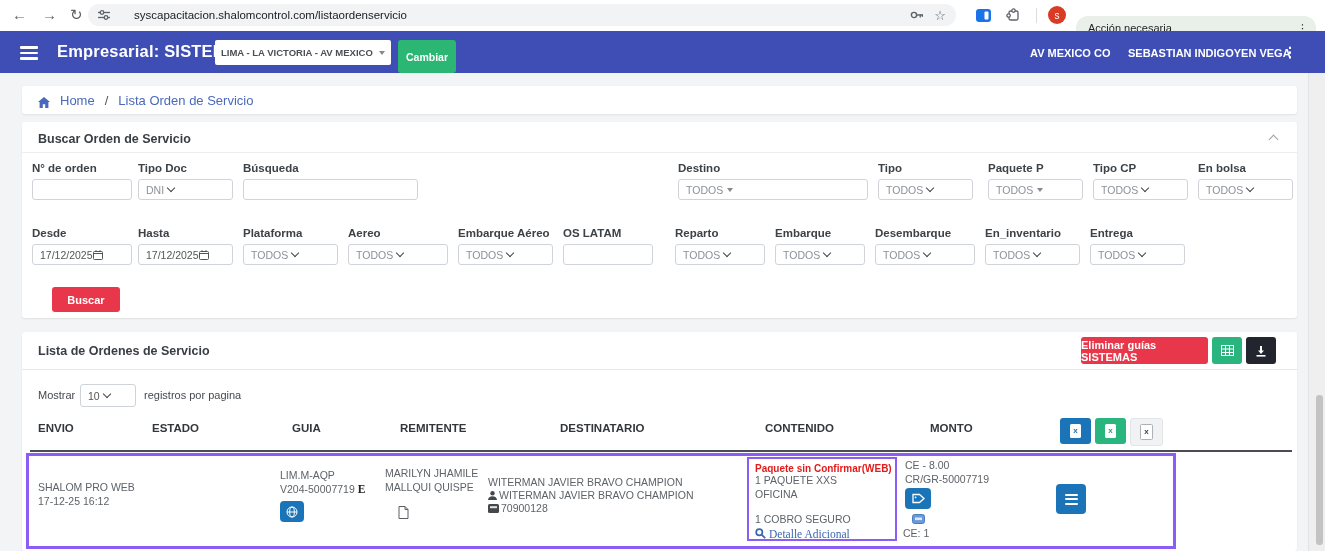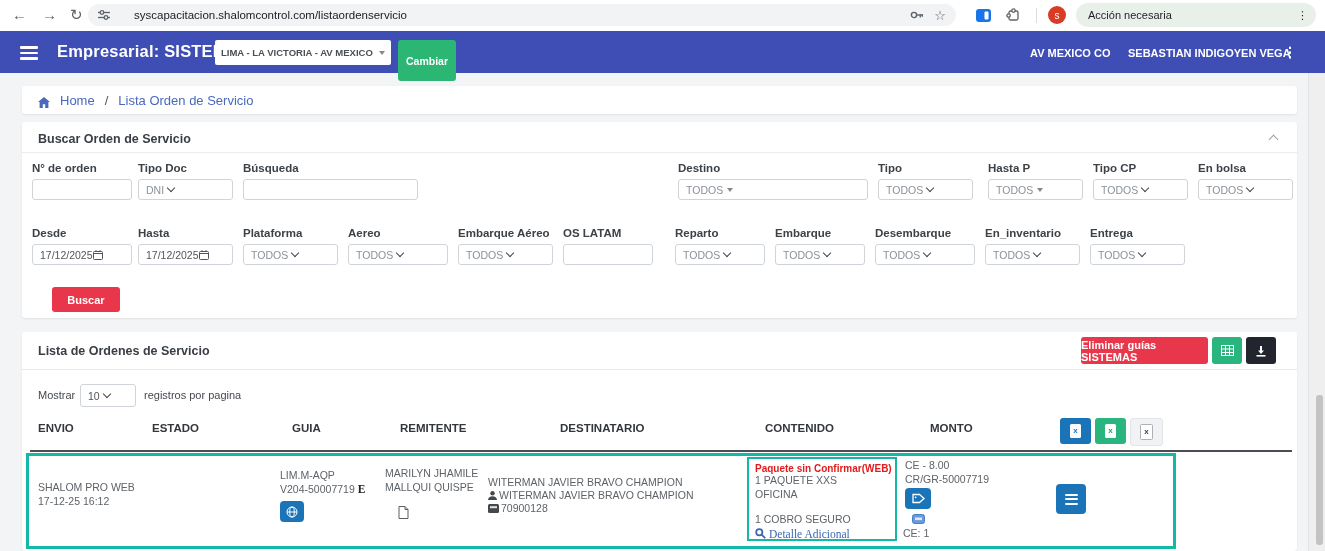--- a/index.html
+++ b/index.html
@@ -4,34 +4,34 @@
 <style>
   html,body{margin:0;padding:0}
   body{width:1325px;height:551px;position:relative;overflow:hidden;background:#f3f4f6;
        font-family:"Liberation Sans",sans-serif;color:#333}
   .abs{position:absolute}
   
   .chrome{position:absolute;left:0;top:0;width:1325px;height:31px;background:#fff;border-bottom:1px solid #dfe1e5}
   .navglyph{position:absolute;top:5px;font-size:15px;color:#5f6368;line-height:20px}
   .omnibox{position:absolute;left:88px;top:4px;width:868px;height:22px;background:#f1f3f4;border-radius:11px;display:flex;align-items:center}
   .url{font-size:11.5px;color:#202124;margin-left:24px;white-space:nowrap}
-  .pill-badge{position:absolute;left:1076px;top:3px;width:240px;height:24px;background:#e9f0ea;border-radius:12px;
+  .pill-badge{position:absolute;left:1076px;top:16px;width:240px;height:24px;background:#e9f0ea;border-radius:12px;
               display:flex;align-items:center;justify-content:space-between;padding:0 8px 0 12px;box-sizing:border-box}
   .pill-badge span{font-size:11px;color:#1f2124}
   .avatar{position:absolute;left:1048px;top:6px;width:18px;height:18px;border-radius:50%;background:#d93b25;color:#fff;
           font-size:10px;display:flex;align-items:center;justify-content:center}
   .vdots{font-size:13px;color:#444;line-height:1}
   
   .apphdr{position:absolute;left:0;top:31px;width:1325px;height:42px;background:#3e4eb4}
   .burger div{width:18px;height:2.5px;background:#fff;border-radius:1px;margin-bottom:3px}
   .apptitle{position:absolute;left:57px;top:42px;color:#fff;font-size:16.5px;font-weight:bold;letter-spacing:.2px}
   .branchsel{position:absolute;left:215px;top:40px;width:176px;height:25px;background:#fff;border-radius:2px;
              display:flex;align-items:center;justify-content:space-between;padding:0 6px;box-sizing:border-box}
   .branchsel span{font-size:9.5px;font-weight:bold;color:#4a4f55;white-space:nowrap;overflow:hidden}
-  .btn-cambiar{position:absolute;left:398px;top:40px;height:25px;padding:8px 8px;background:#2bb673;border-radius:3px;
+  .btn-cambiar{position:absolute;left:398px;top:40px;height:33px;padding:0 8px;background:#2bb673;border-radius:3px;
                color:#fff;font-size:10.5px;font-weight:bold;display:flex;align-items:center}
   .hdr-right{color:#fff;font-size:11px;font-weight:bold;position:absolute;top:47px;white-space:nowrap}
   
   .card{position:absolute;left:22px;width:1275px;background:#fff;border-radius:3px;box-shadow:0 1px 2px rgba(0,0,0,.08)}
   .crumb{font-size:13px;color:#4a69bd;display:flex;align-items:flex-end;gap:10px}
   .cardtitle{font-size:12.5px;font-weight:bold;color:#393e44}
   
   .fld{position:absolute}
   .fld .lb{font-size:11.5px;font-weight:bold;color:#3d4247;margin-bottom:5px;white-space:nowrap}
   .ctrl{height:21px;border:1px solid #cfd4da;border-radius:3px;background:#fff;display:flex;align-items:center;
@@ -46,21 +46,21 @@
   .s2car{width:0;height:0;border-left:3.5px solid transparent;border-right:3.5px solid transparent;border-top:4.5px solid #888;flex:none;margin-left:4px}
   .btn-red{background:#e8374a;color:#fff;font-weight:bold;border-radius:3px;display:flex;align-items:center;justify-content:center}
   
   .colhdr{position:absolute;top:90px;font-size:11.5px;font-weight:bold;color:#33373b}
   .btn-x{position:absolute;top:86px;width:31px;height:26px;border-radius:3px;display:flex;align-items:center;justify-content:center}
   .xdoc{width:11px;height:14px;background:#fff;border-radius:1.5px;display:flex;align-items:center;justify-content:center;
         font-size:8px;font-weight:bold;line-height:1}
   .rowtxt{font-size:10.5px;color:#5e6368;line-height:14px;white-space:nowrap}
   .bluebtn{background:#1b74b8;border-radius:4px;display:flex;align-items:center;justify-content:center}
   .menu-ic div{width:13px;height:2px;background:#fff;border-radius:1px;margin:1.25px 0}
-  .redbox{position:absolute;border:2px solid #14b8a6}
+  .redbox{position:absolute;border:2px solid #8b5cf6}
   .link{color:#3a66b0;font-family:"Liberation Serif",serif;font-size:11.5px}
   .status-red{color:#e21b1b;font-weight:bold;font-size:10px;white-space:nowrap}
   
   .sbtrack{position:absolute;left:1308px;top:73px;width:17px;height:478px;background:#efefef;border-left:1px solid #e3e3e3}
   .sbthumb{position:absolute;left:1316px;top:395px;width:7px;height:150px;background:#c3c3c3;border-radius:3px}
 </style>
 </head>
 <body>
 
 <div class="chrome">
@@ -157,21 +157,21 @@
       </div>
   </div>
   <div class="fld" style="left:856px;top:40px;width:95px">
     <div class="lb">Tipo</div>
     <div class="ctrl">
         <span class="val">TODOS</span>
         <span class="chev"></span>
       </div>
   </div>
   <div class="fld" style="left:966px;top:40px;width:95px">
-    <div class="lb">Hasta P</div>
+    <div class="lb">Paquete P</div>
     <div class="ctrl">
         <span class="val">TODOS</span>
         <span class="s2car"></span>
       </div>
   </div>
   <div class="fld" style="left:1071px;top:40px;width:95px">
     <div class="lb">Tipo CP</div>
     <div class="ctrl">
         <span class="val">TODOS</span>
         <span class="chev"></span>

